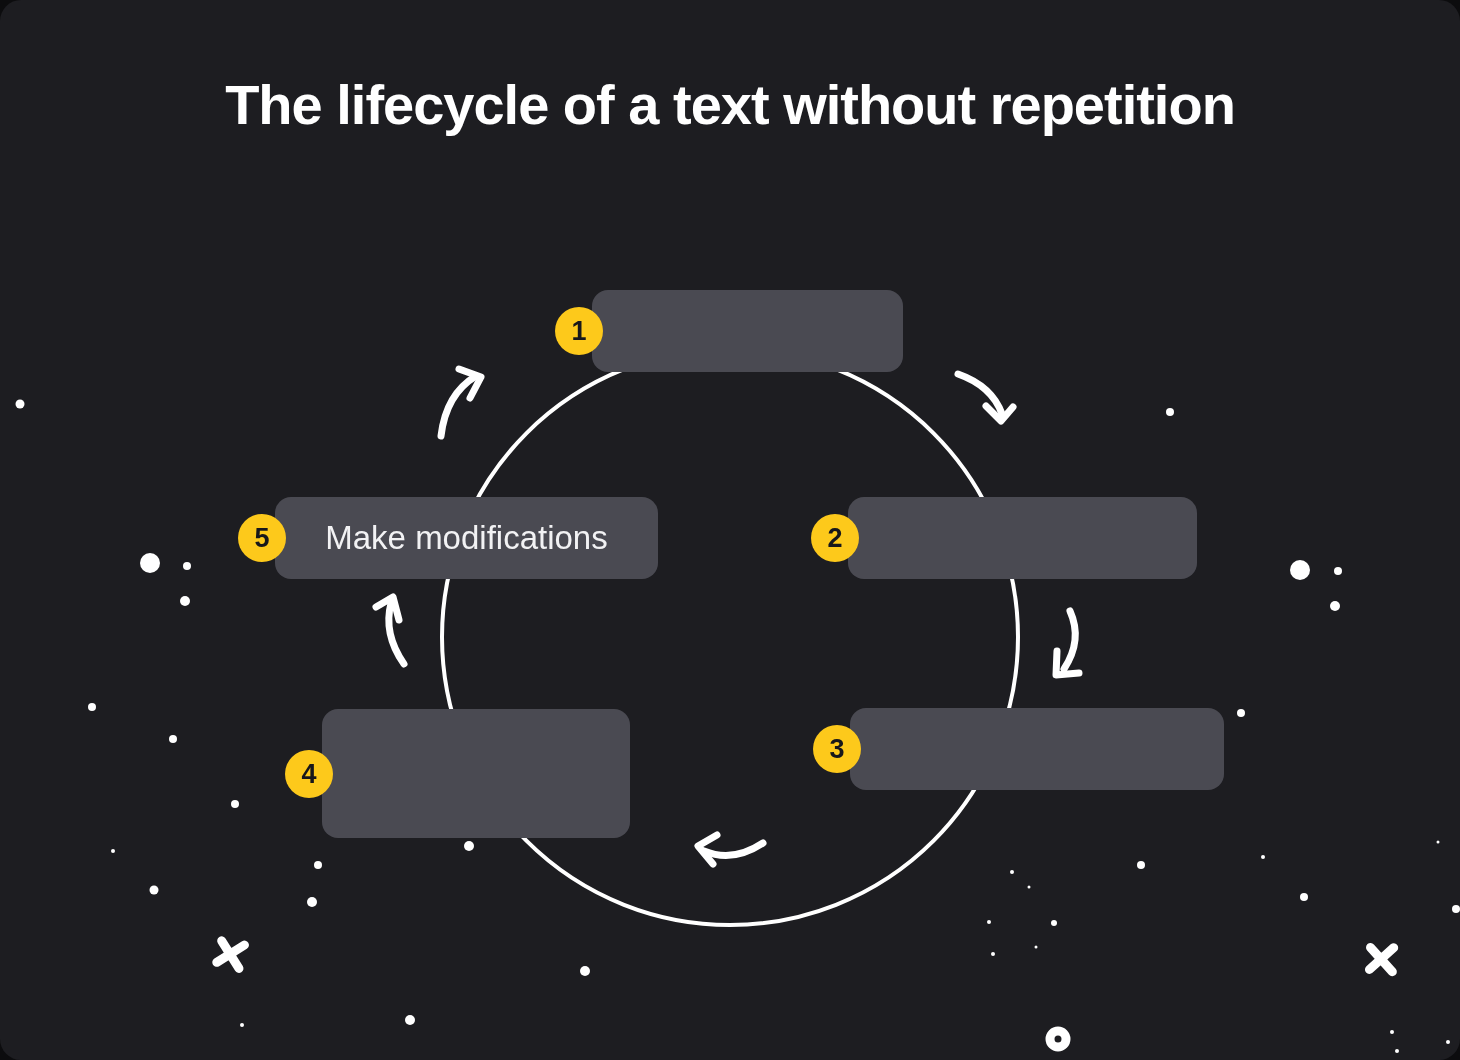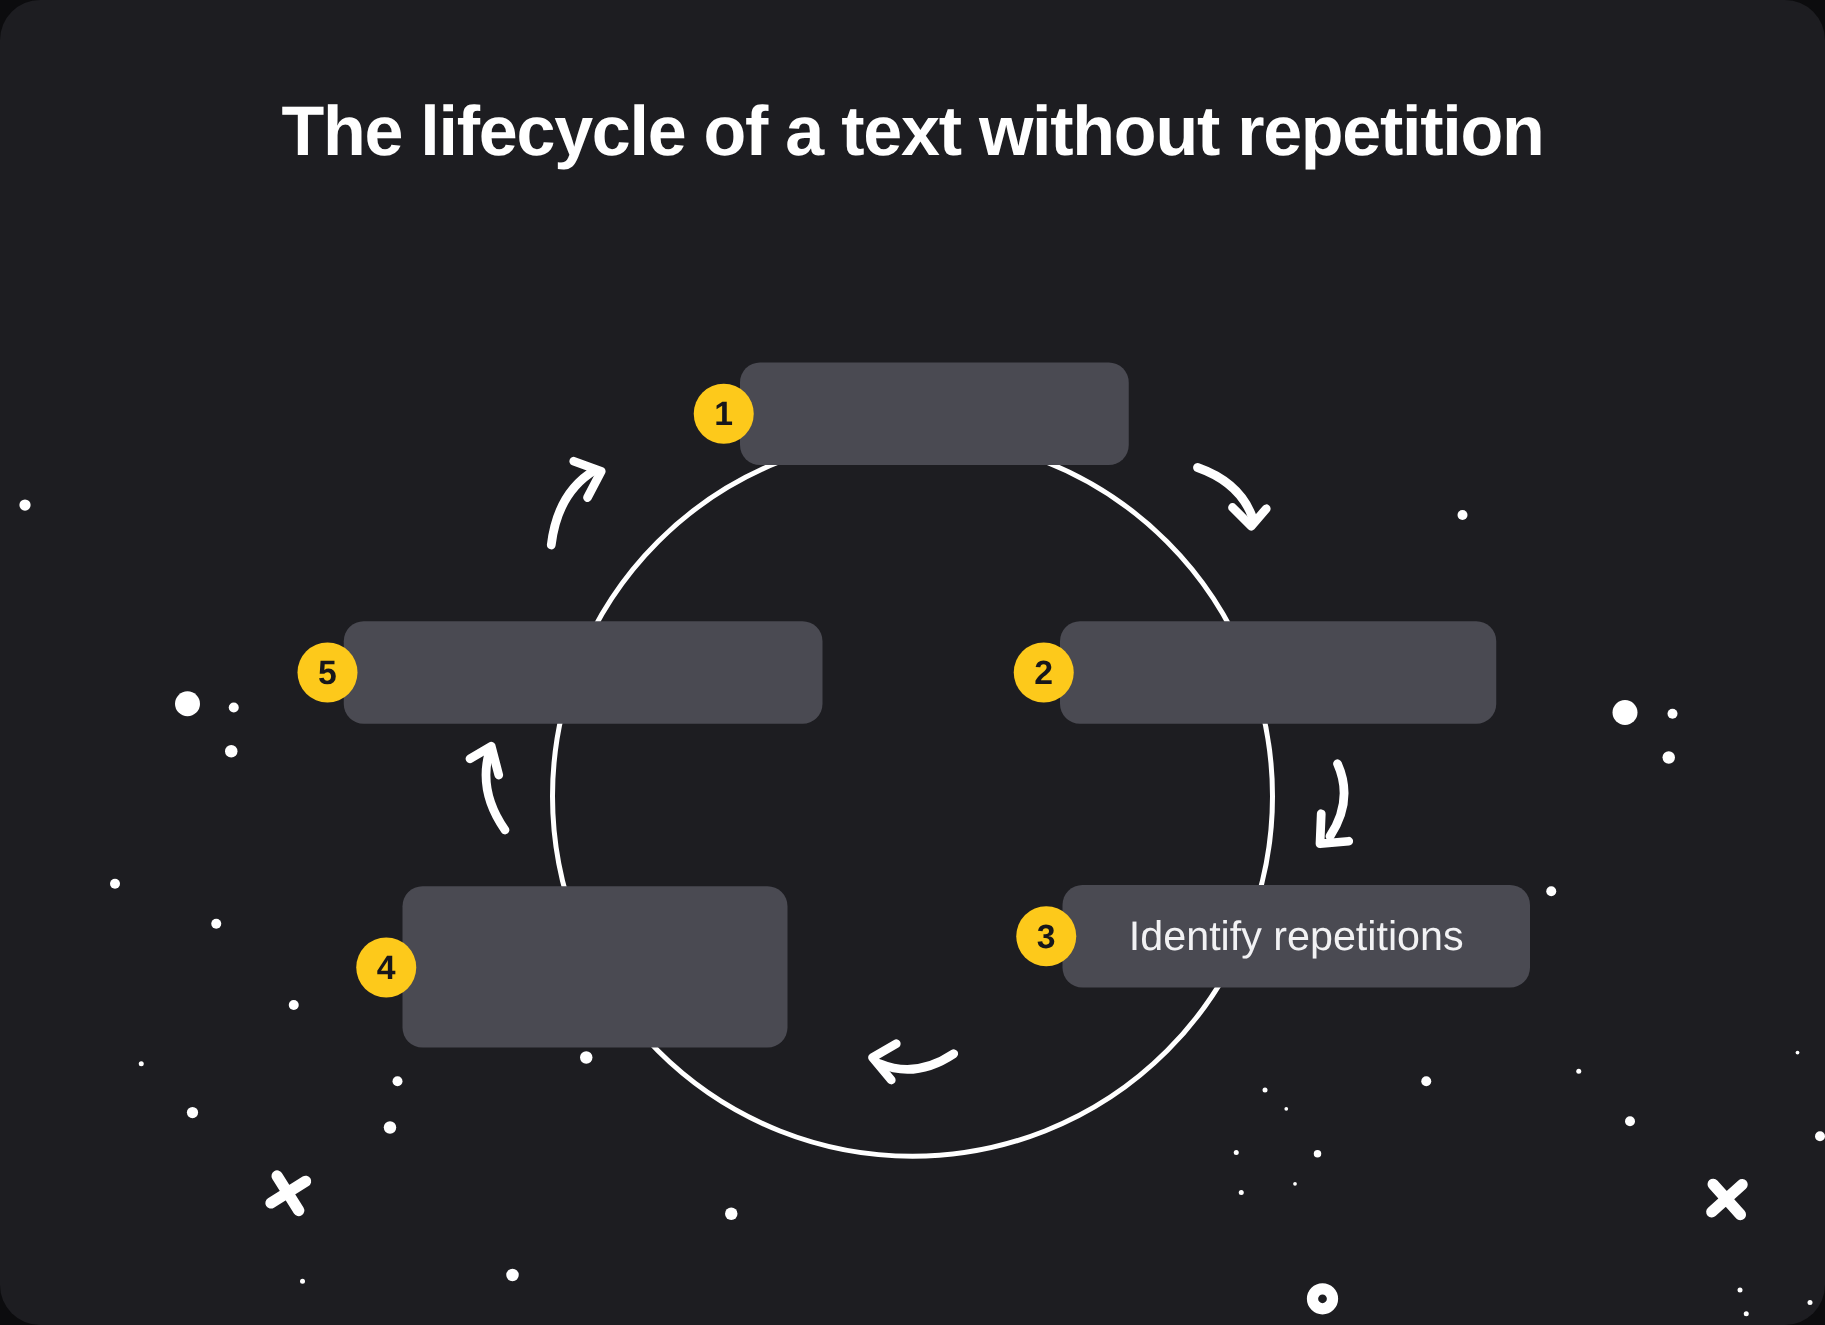--- a/index.html
+++ b/index.html
@@ -15,21 +15,21 @@
   html,body{background:var(--page_bg);}
   body{
     width:1460px;height:1060px;
     font-family:"Liberation Sans","DejaVu Sans",sans-serif;
     position:relative;overflow:hidden;
   }
   .canvas{
     position:absolute;inset:0;
     width:1460px;height:1060px;
     background:var(--canvas_bg);
-    border-radius:32px;
+    border-radius:21px;
     overflow:hidden;
   }
   .title{
     position:absolute;
     top:72px;left:0;width:100%;
     text-align:center;
     color:#ffffff;
     font-size:56px;
     font-weight:800;
     letter-spacing:-1px;
@@ -148,24 +148,24 @@
   <div class="step step-1">
     <span class="badge">1</span>
   </div>
 
   <div class="step step-2">
     <span class="badge">2</span>
   </div>
 
   <div class="step step-3">
     <span class="badge">3</span>
-    <span>Identify repetitions</span>
   </div>
 
   <div class="step step-4">
     <span class="badge">4</span>
   </div>
 
   <div class="step step-5">
     <span class="badge">5</span>
+    <span>Make modifications</span>
   </div>
 
 </div>
 
 </body></html>

